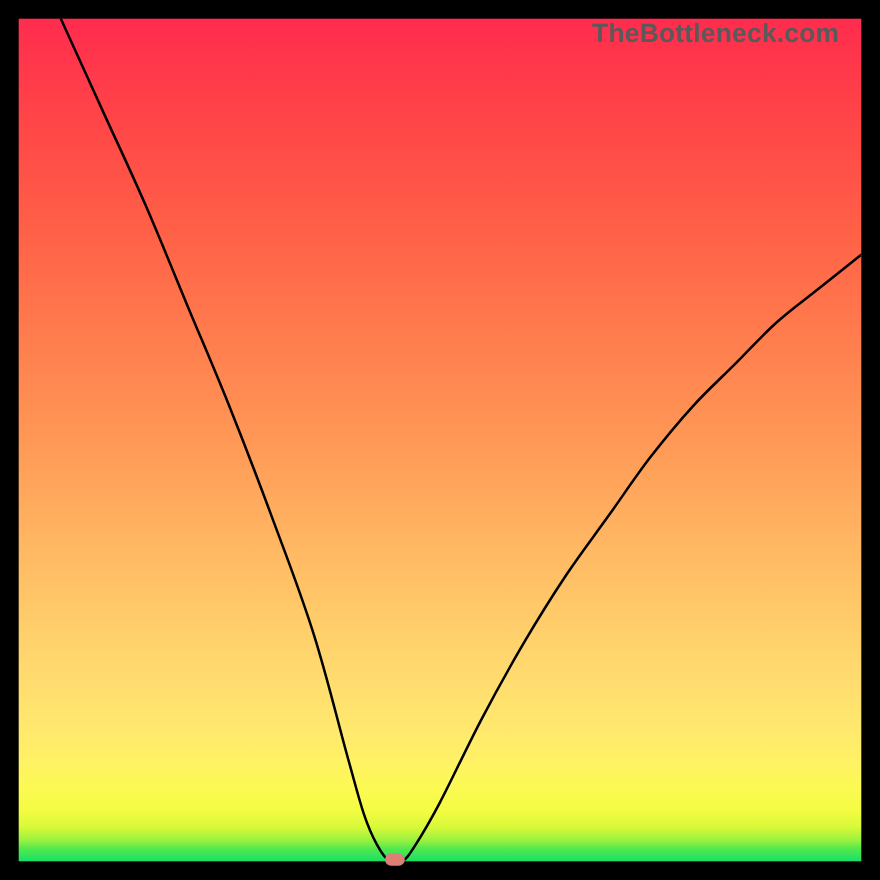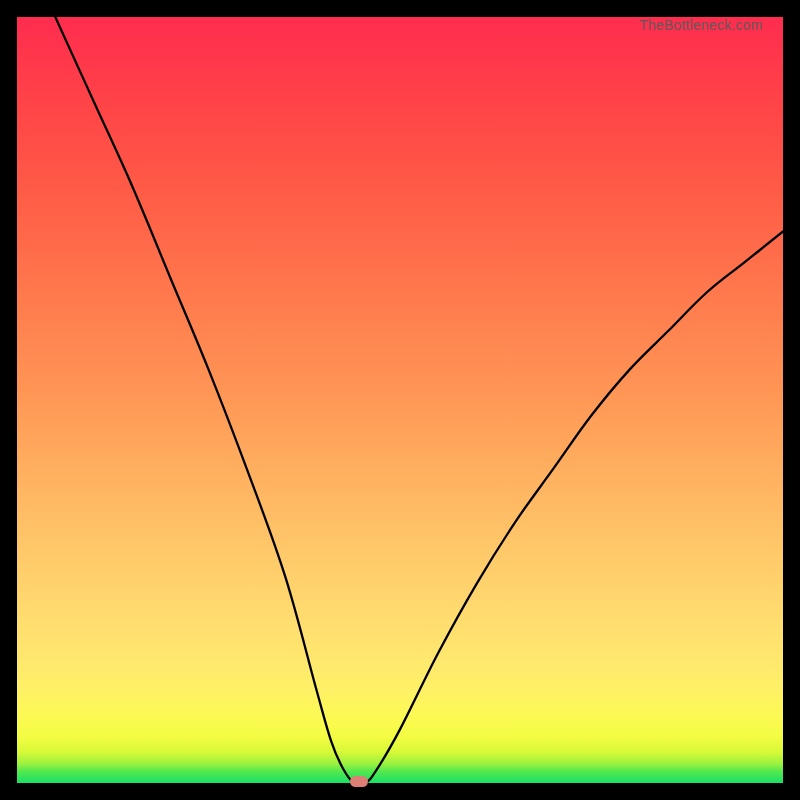--- a/index.html
+++ b/index.html
@@ -36,22 +36,22 @@
       #FF6047 75%,
       #FF4547 88%,
       #FF2C4E 100%
     );
   }
   .watermark {
     position: absolute;
     top: 0px;
     right: 20px;
     font-family: Arial, Helvetica, sans-serif;
-    font-size: 14px;
-    font-weight: normal;
+    font-size: 24px;
+    font-weight: bold;
     color: #5a5a5a;
     letter-spacing: 0.2px;
   }
   svg.curve {
     position: absolute;
     left: 0;
     top: 0;
     width: 766px;
     height: 766px;
   }

